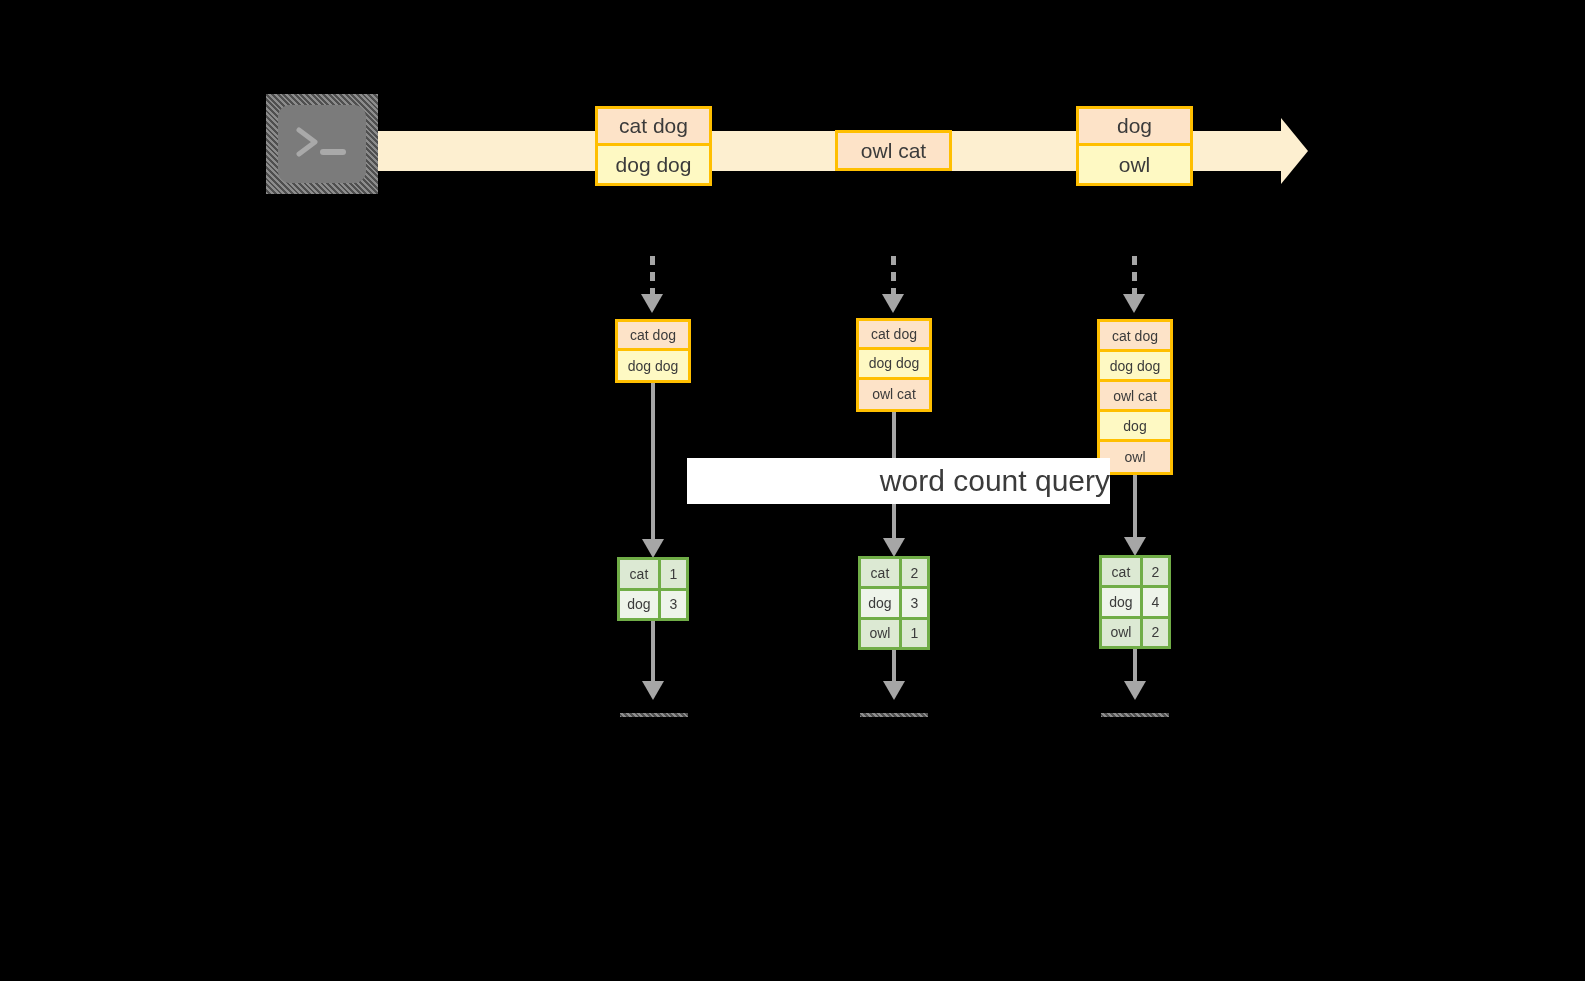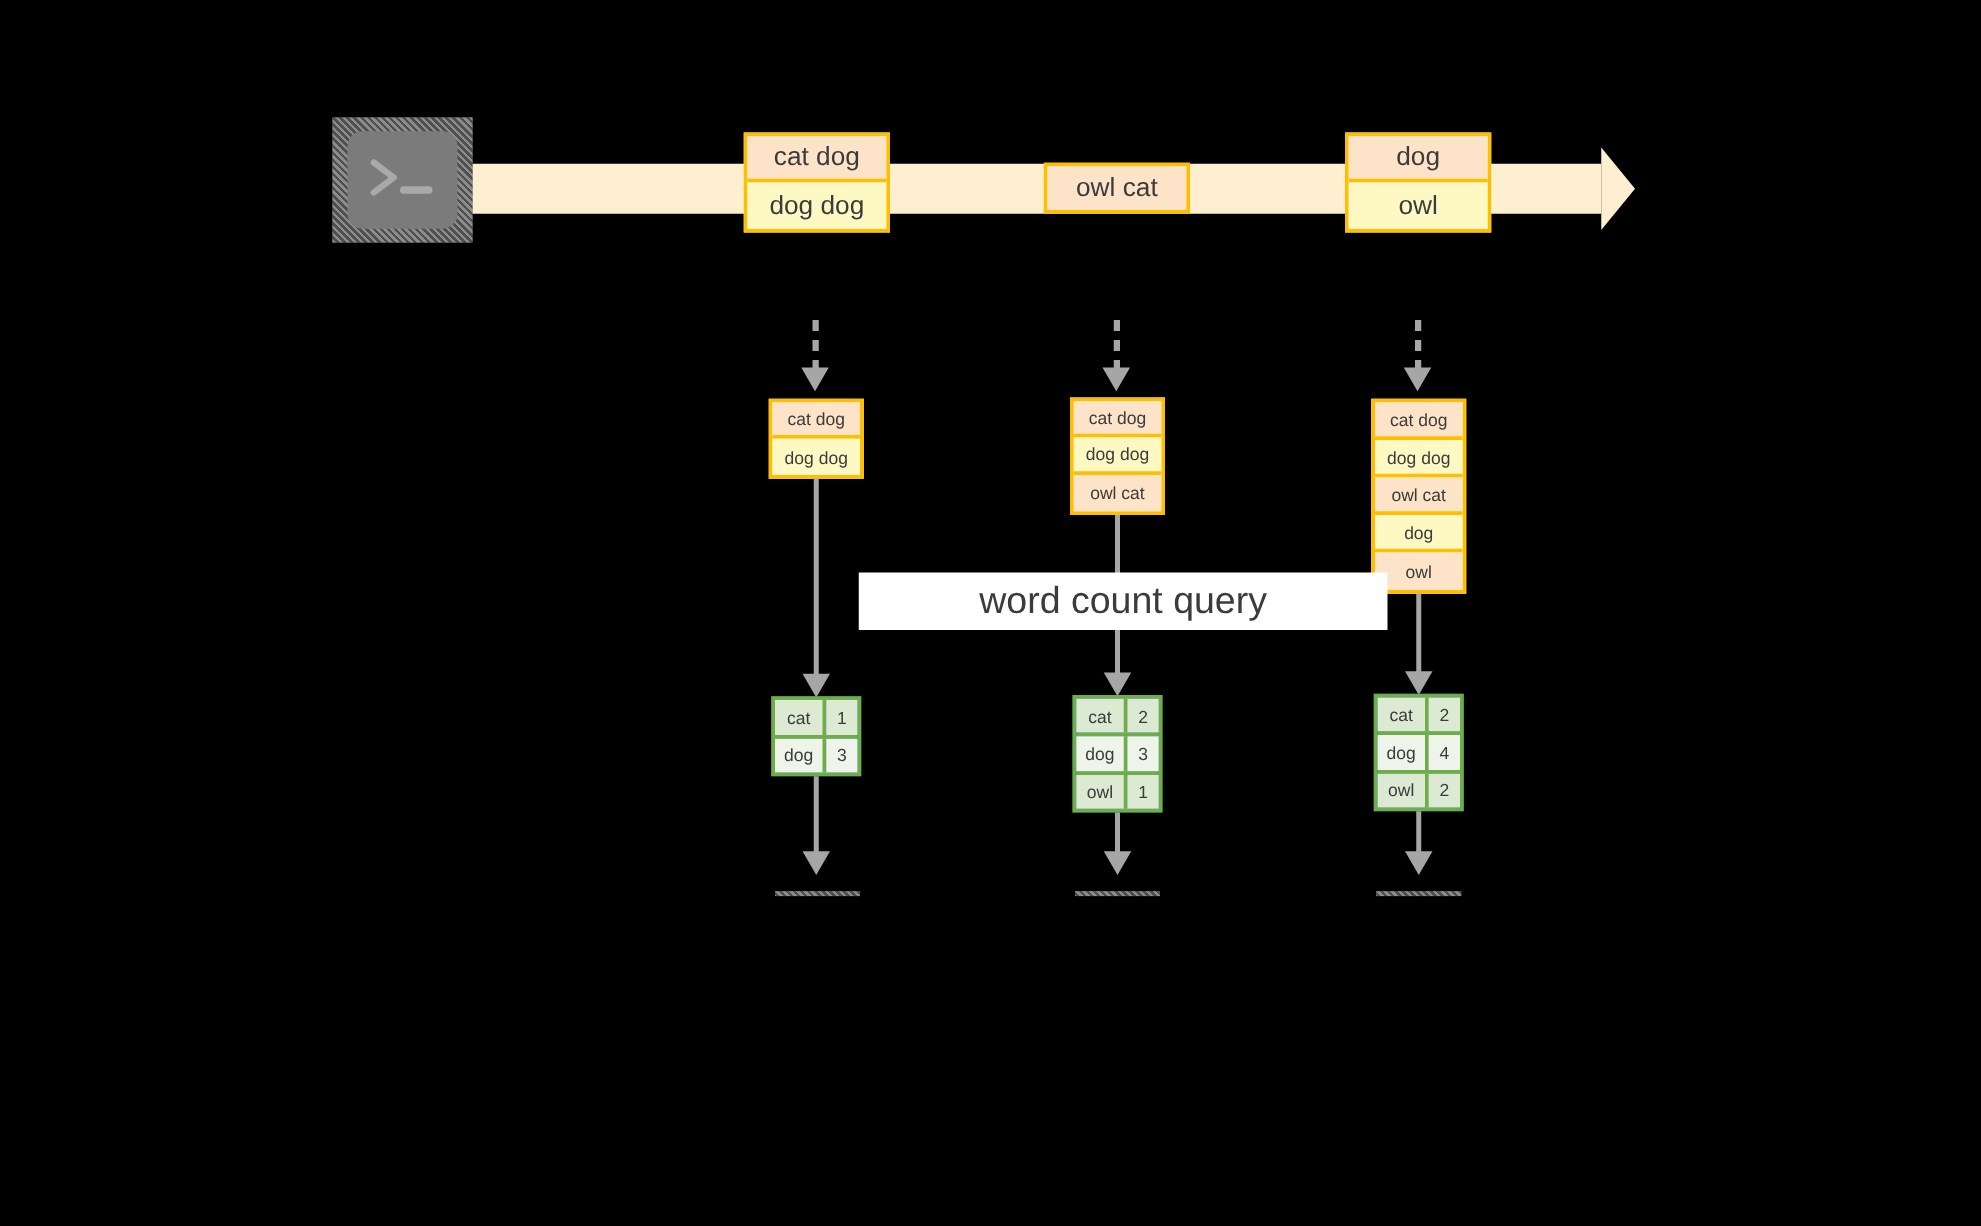--- a/index.html
+++ b/index.html
@@ -77,21 +77,21 @@
   }
   .obox .cell:last-child { border-bottom: none; }
   .cell.dark  { background: #fde3c8; }
   .cell.light { background: #fef9c3; }
 
   
   .gbox {
     position: absolute;
     box-sizing: border-box;
     border: 3px solid #70ad47;
-    background: #0369a1;
+    background: #737373;
     display: flex;
     flex-direction: column;
   }
   .gbox .grow {
     display: flex;
     flex: 1 1 0;
     border-bottom: 3px solid #70ad47;
   }
   .gbox .grow:last-child { border-bottom: none; }
   .gbox .gk, .gbox .gv {
@@ -129,21 +129,21 @@
     border-right: 11px solid transparent;
     border-top: 19px solid #a6a6a6;
   }
 
   
   .banner {
     position: absolute;
     background: #ffffff;
     display: flex;
     align-items: center;
-    justify-content: center;
+    justify-content: flex-end;
     color: #3b3b3b;
     white-space: nowrap;
   }
 </style>
 </head>
 <body>
 
 <div id="stage">
 
   <div class="band" style="left:367px; top:131px; width:914px; height:40px;"></div>

